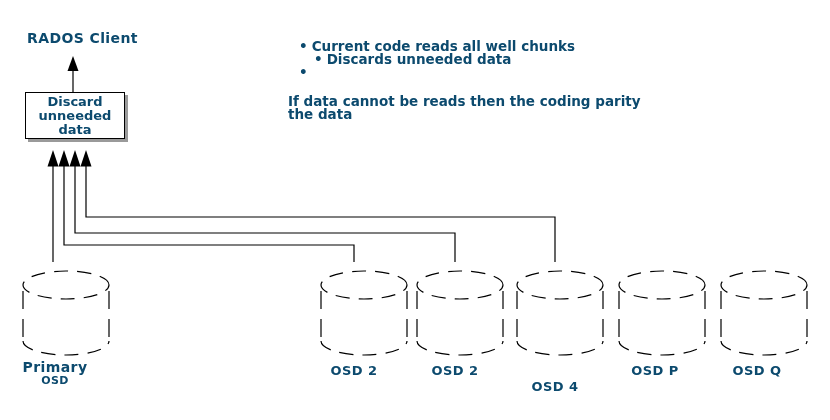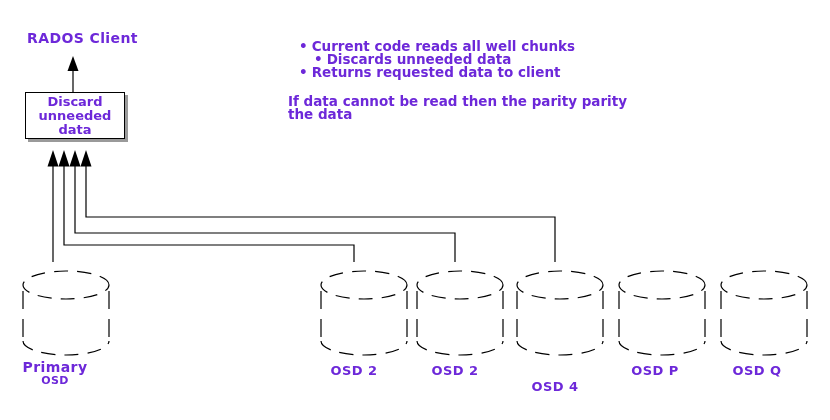--- a/index.html
+++ b/index.html
@@ -2,21 +2,21 @@
 <html><head>
 <meta charset="utf-8">
 <style>
   html, body { margin: 0; padding: 0; background: #ffffff; }
   .canvas {
     position: relative;
     width: 830px;
     height: 420px;
     background: #ffffff;
     font-family: "DejaVu Sans", "Liberation Sans", sans-serif;
-    color: #6d28d9;
+    color: #0c4a6e;
     overflow: hidden;
   }
   .abs { position: absolute; }
 
   .client-title {
     left: 27px; top: 30px;
     font-size: 14px; font-weight: 700;
     letter-spacing: 0.4px;
     line-height: 16px;
     white-space: nowrap;
@@ -142,26 +142,25 @@
     <div class="bullet-row">
       <span class="bullet-glyph">•</span>
       <span>Current code reads all well chunks</span>
     </div>
     <div class="bullet-row indent">
       <span class="bullet-glyph">•</span>
       <span>Discards unneeded data</span>
     </div>
     <div class="bullet-row">
       <span class="bullet-glyph">•</span>
-      <span>Returns requested data to client</span>
     </div>
   </div>
 
   <div class="abs paragraph">
-    <div>If data cannot be read then the parity parity</div>
+    <div>If data cannot be reads then the coding parity</div>
     <div>the data</div>
   </div>
 
   <div class="abs osd-label primary-main" style="left:55px; top:359px;">Primary</div>
   <div class="abs osd-label primary-sub" style="left:55px; top:374px;">OSD</div>
   <div class="abs osd-label" style="left:354px; top:363px;">OSD 2</div>
   <div class="abs osd-label" style="left:455px; top:363px;">OSD 2</div>
   <div class="abs osd-label" style="left:555px; top:363px;margin-top:16px;">OSD 4</div>
   <div class="abs osd-label" style="left:655px; top:363px;">OSD P</div>
   <div class="abs osd-label" style="left:757px; top:363px;text-align:center;">OSD Q</div>

